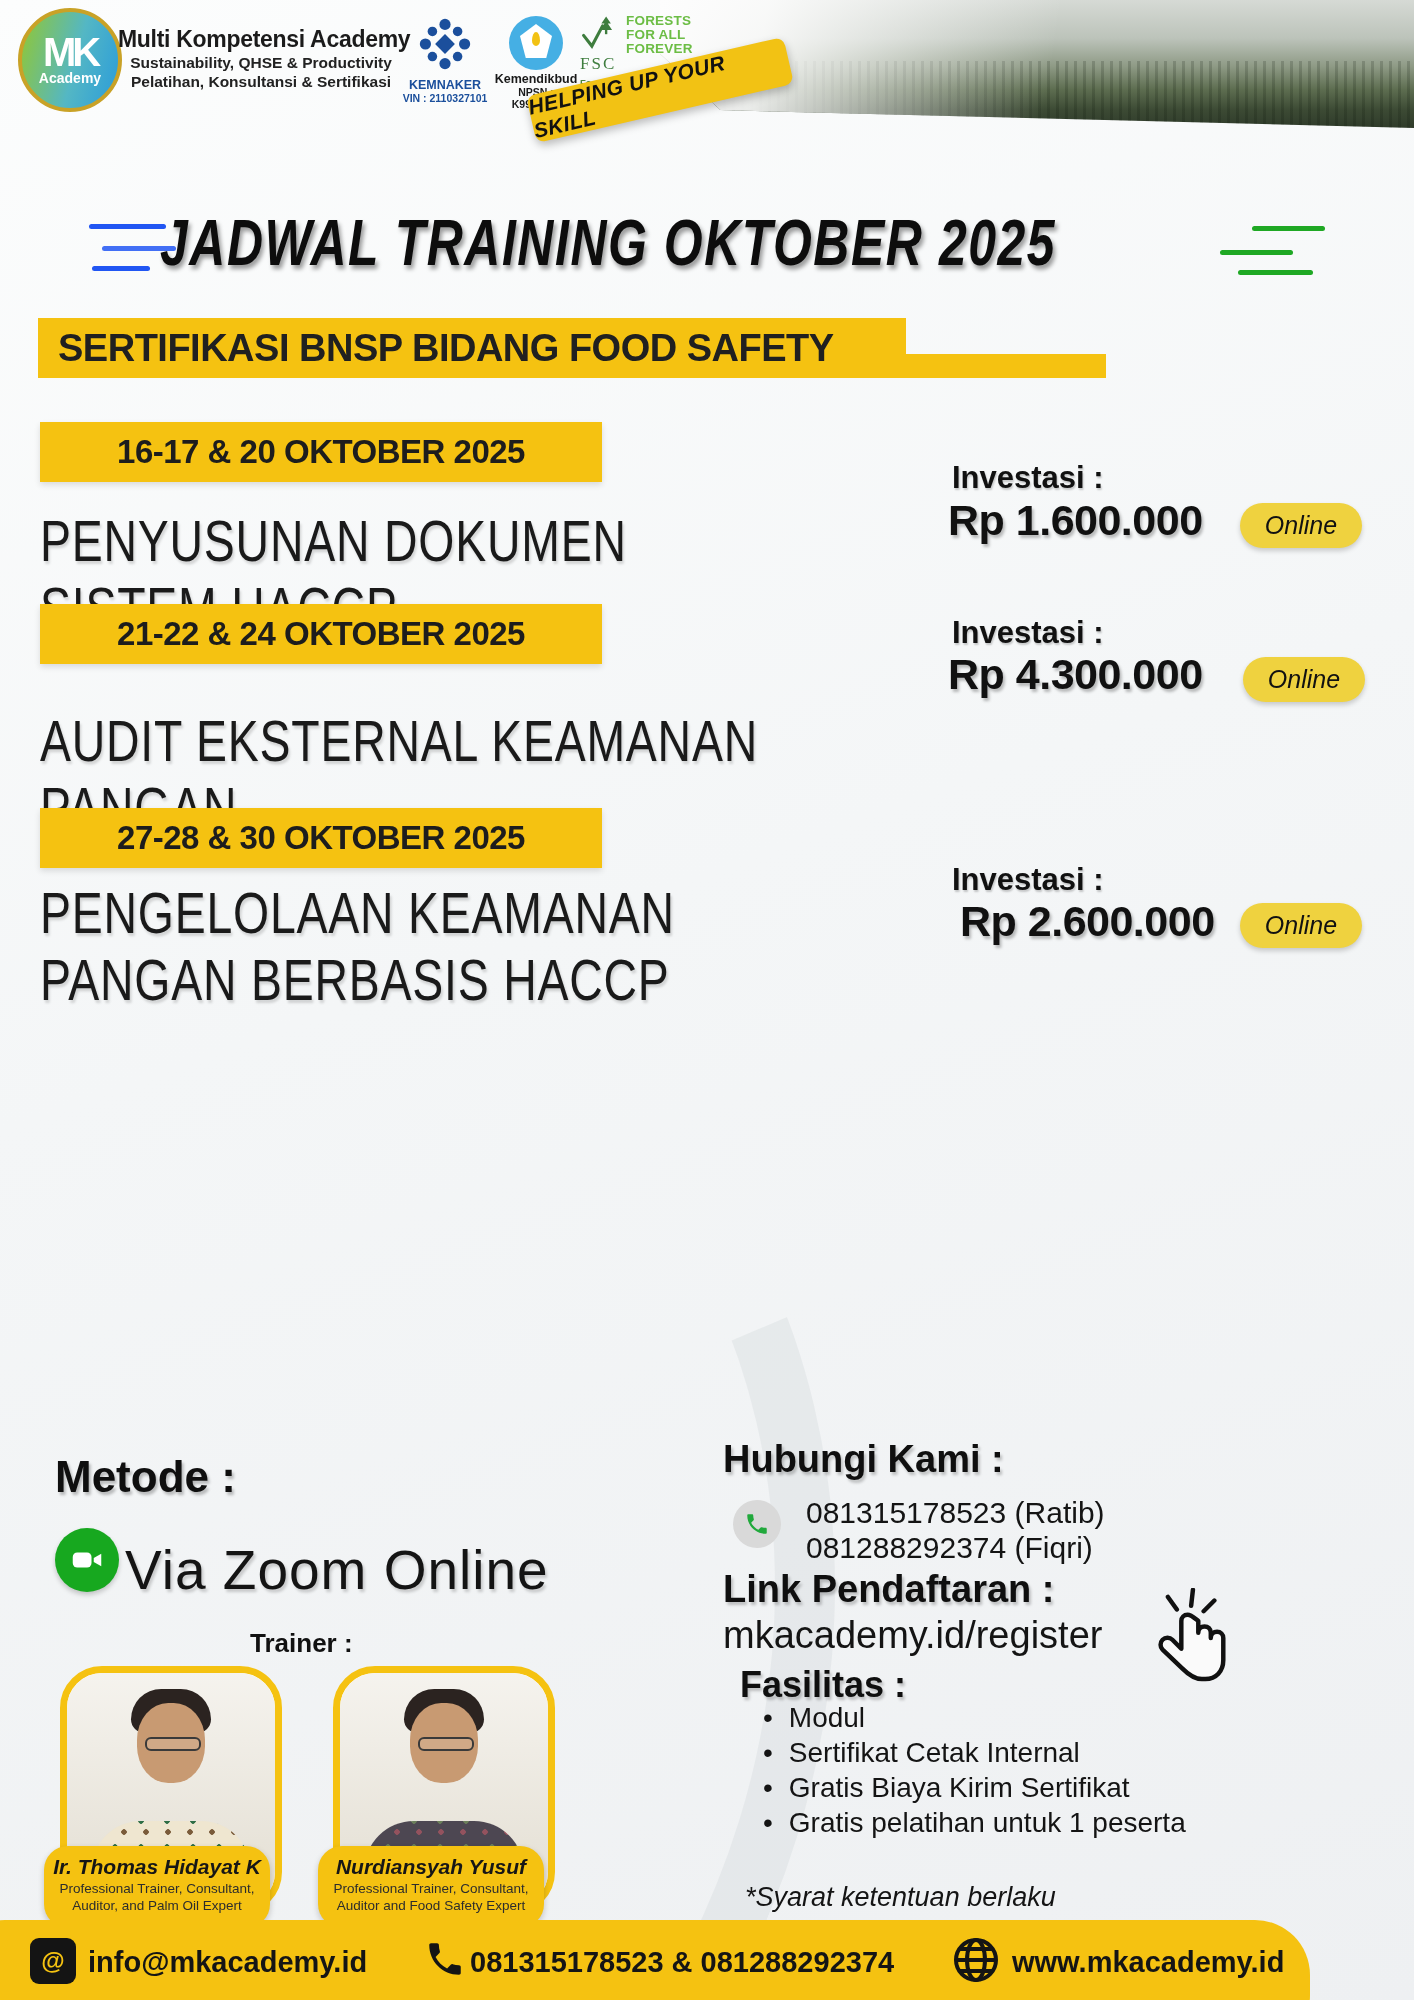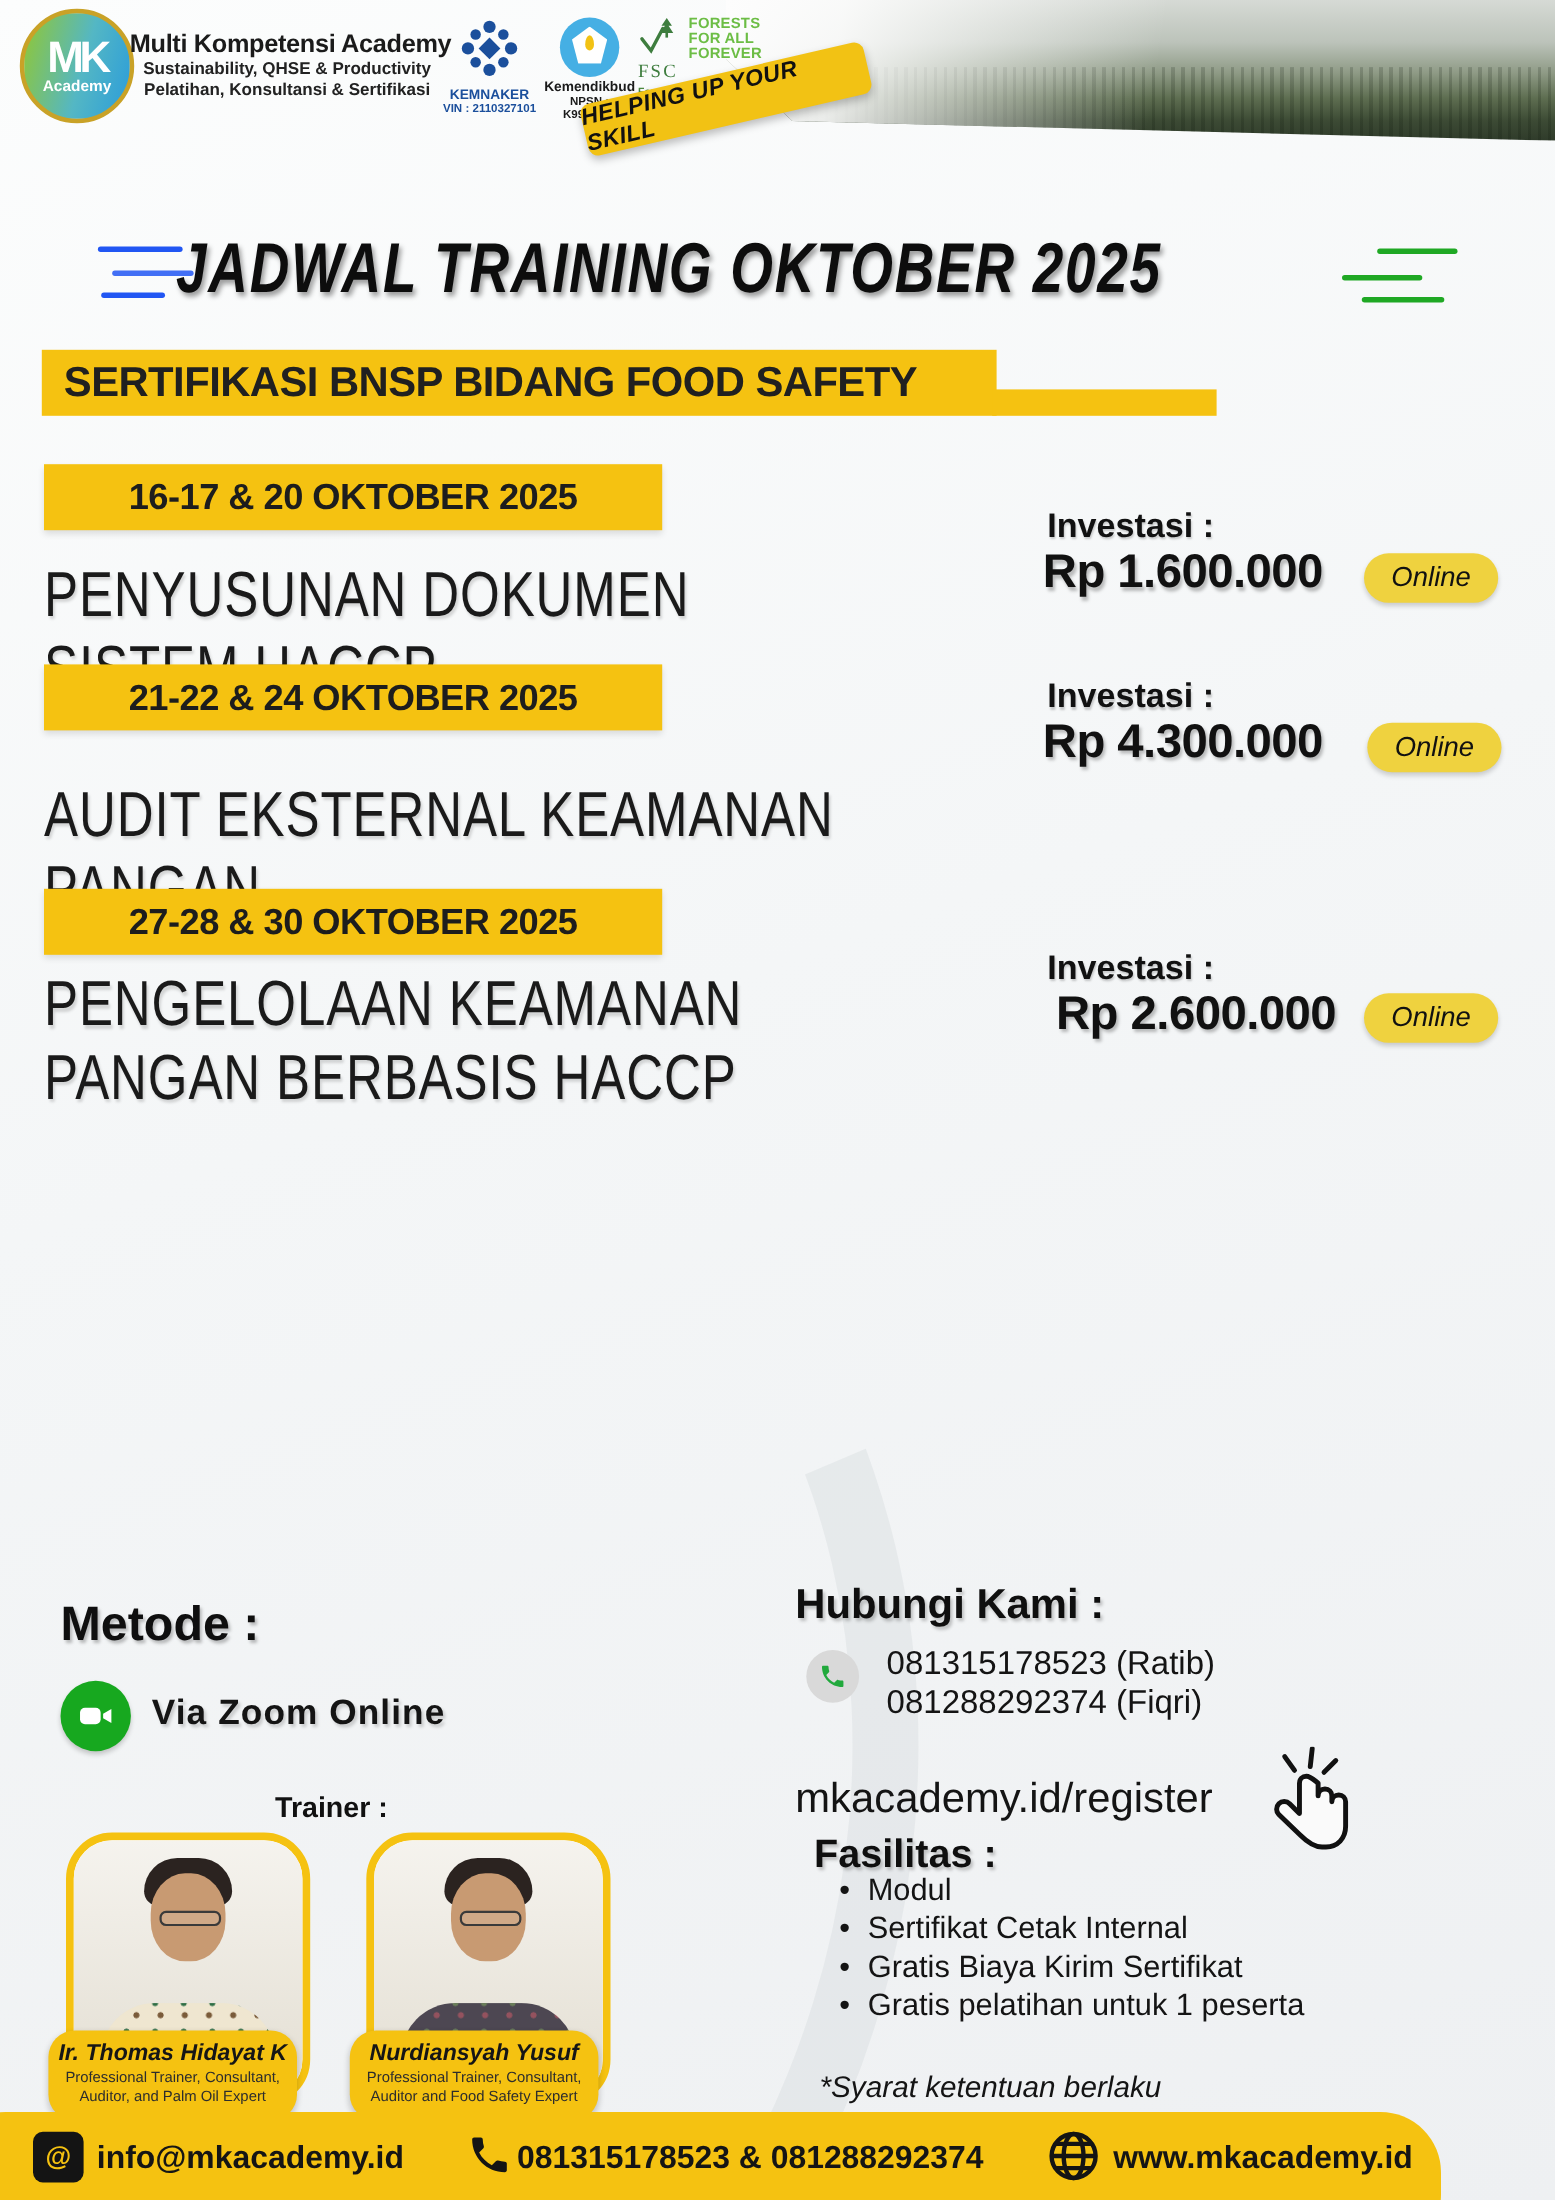--- a/index.html
+++ b/index.html
@@ -71,21 +71,21 @@
     transform:scaleX(.8);transform-origin:left top;width:900px;text-shadow:2px 3px 3px rgba(0,0,0,.15);}
   .t-inv{left:952px;font-size:31px;font-weight:800;color:#111;text-shadow:1px 2px 2px rgba(0,0,0,.2);}
   .t-price{left:948px;font-size:43px;font-weight:800;letter-spacing:-.5px;color:#111;text-shadow:2px 3px 3px rgba(0,0,0,.25);}
   .t-pill{width:122px;height:45px;background:#EFD23F;border-radius:23px;text-align:center;line-height:45px;
     font-size:25px;font-style:italic;font-weight:500;color:#111;box-shadow:0 3px 5px rgba(0,0,0,.18);}
 
   
   .metode-h{left:55px;top:1452px;font-size:44px;font-weight:800;color:#0f0f0f;text-shadow:2px 3px 3px rgba(0,0,0,.25);}
   .zoom-ic{left:55px;top:1528px;width:64px;height:64px;border-radius:50%;background:#17A81F;
     display:flex;align-items:center;justify-content:center;box-shadow:0 3px 5px rgba(0,0,0,.2);}
-  .metode-v{left:138px;top:1538px;font-size:32px;font-weight:700;letter-spacing:1px;color:#141414;text-shadow:2px 3px 3px rgba(0,0,0,.18);}
+  .metode-v{left:125px;top:1538px;font-size:55px;font-weight:400;letter-spacing:1px;color:#141414;text-shadow:2px 3px 3px rgba(0,0,0,.18);}
 
   
   .trainer-h{left:250px;top:1628px;font-size:26px;font-weight:800;color:#111;}
   .tcard{width:208px;height:234px;border:7px solid #F5C211;border-radius:42px;overflow:hidden;background:#fff;}
   .photo{position:absolute;inset:0;background:linear-gradient(180deg,#f5f3ee 0%,#e3ded2 100%);}
   .hair{position:absolute;left:64px;top:16px;width:80px;height:44px;background:#2b2320;border-radius:44px 44px 20px 20px;}
   .face{position:absolute;left:70px;top:30px;width:68px;height:80px;background:#c89a72;border-radius:46%;}
   .face::after{content:"";position:absolute;left:8px;top:34px;width:52px;height:10px;border:2px solid #3a3a3a;
     border-radius:6px;background:rgba(255,255,255,.15);}
   .shirt{position:absolute;left:24px;bottom:-6px;width:160px;height:92px;border-radius:50px 50px 0 0;}
@@ -252,20 +252,21 @@
   </div>
 
   <div class="abs hk-h">Hubungi Kami :</div>
   <div class="abs ph-circle">
     <svg width="26" height="26" viewBox="0 0 24 24">
       <path d="M6.62 10.79c1.44 2.83 3.76 5.14 6.59 6.59l2.2-2.2c.27-.27.67-.36 1.02-.24 1.12.37 2.33.57 3.57.57.55 0 1 .45 1 1V20c0 .55-.45 1-1 1-9.39 0-17-7.61-17-17 0-.55.45-1 1-1h3.5c.55 0 1 .45 1 1 0 1.25.2 2.45.57 3.57.11.35.03.74-.25 1.02l-2.2 2.2z" fill="#21A93C"></path>
     </svg>
   </div>
   <div class="abs ph-line" style="top:1496px;">081315178523 (Ratib)</div>
   <div class="abs ph-line" style="top:1531px;">081288292374 (Fiqri)</div>
+  <div class="abs lp-h">Link Pendaftaran :</div>
   <div class="abs lp-link">mkacademy.id/register</div>
   <div class="abs hand">
     <svg width="120" height="100" viewBox="0 0 64 56">
       <path d="M28 12 l-5-7 M36 10 l1-9 M43 13 l6-6" stroke="#111" stroke-width="2.5" fill="none" stroke-linecap="round"></path>
       <path d="M34 15 c-2 0-3.5 1.5-3.5 3.5 V34 l-5-5 c-1.5-1.5-4-1.5-5.5 0 s-1.5 4 0 5.5 L31 45 c3 3 7 6 11 6 h2 c6 0 10-4.5 10-10.5 V28 c0-2-1.5-3.5-3.5-3.5 s-3.5 1.5-3.5 3.5 v-3 c0-2-1.5-3.5-3.5-3.5 s-3.5 1.5-3.5 3.5 v-6.5 C37.5 16.5 36 15 34 15 z" fill="#fafafa" stroke="#111" stroke-width="2.5" stroke-linejoin="round"></path>
     </svg>
   </div>
 
   <div class="abs fas-h">Fasilitas :</div>
   <ul class="abs fas-list">

